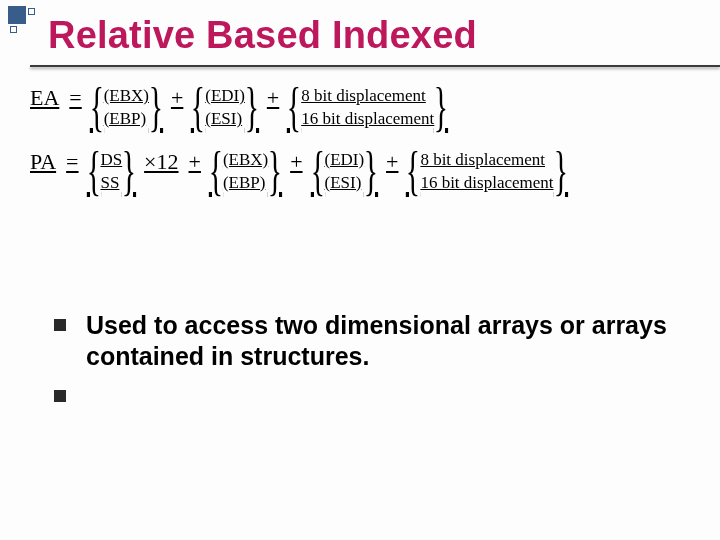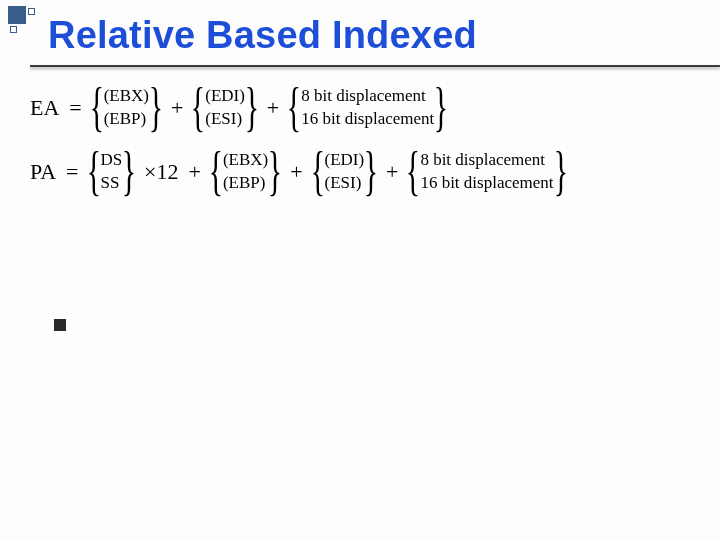--- a/index.html
+++ b/index.html
@@ -46,37 +46,37 @@
     height: 2px;
     background: #3b3b3b;
     box-shadow: 0 2px 3px rgba(0,0,0,0.35);
   }
   .title {
     position: absolute;
     top: 14px;
     left: 48px;
     font-size: 38px;
     font-weight: bold;
-    color: #1d4ed8;
+    color: #be185d;
     letter-spacing: 0.2px;
   }
 
   .formulas {
     position: absolute;
     top: 85px;
     left: 30px;
     right: 20px;
     font-family: "Times New Roman", Times, serif;
     color: #000;
   }
   .eq-row {
     display: flex;
-    align-items: center;
     gap: 6px;
     margin-bottom: 18px;
+    text-decoration: underline;
   }
   .lhs {
     font-size: 22px;
     padding-right: 2px;
     white-space: nowrap;
   }
   .eq-sign, .plus-sign, .times-sign {
     font-size: 22px;
     padding: 0 2px;
   }
@@ -223,14 +223,18 @@
       </span>
       <span class="brace">}</span>
     </span>
   </div>
 
 </div>
 
 <div class="content-list">
   <div class="li">
     <div class="bullet"></div>
+    <div class="text">Used to access two dimensional arrays or arrays contained in structures.</div>
+  </div>
+  <div class="li">
+    <div class="bullet"></div>
   </div>
 </div>
 
 </body></html>

